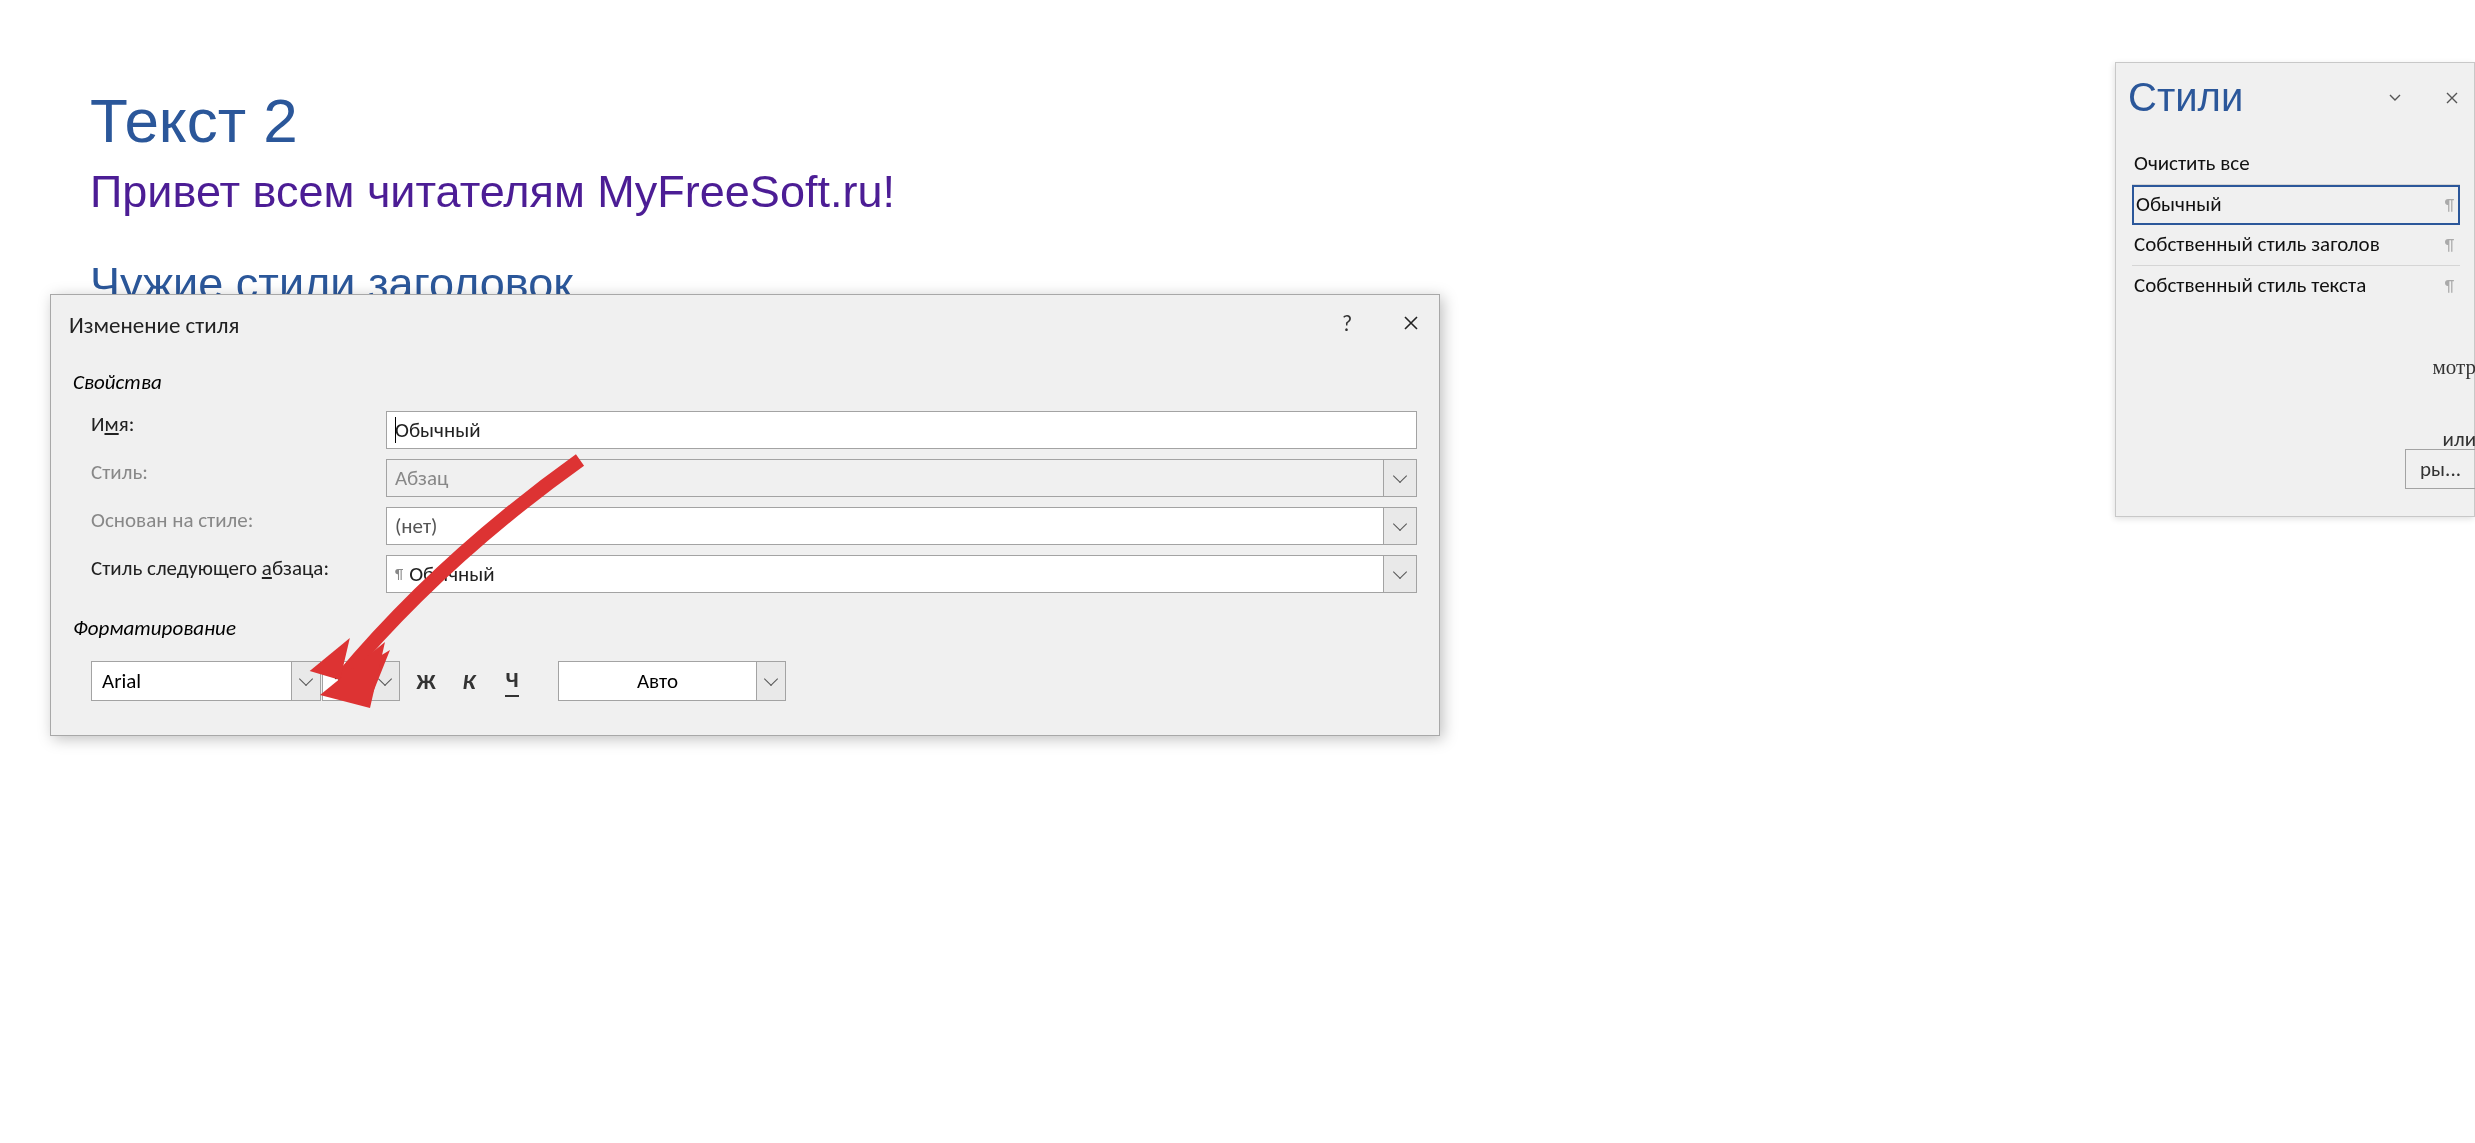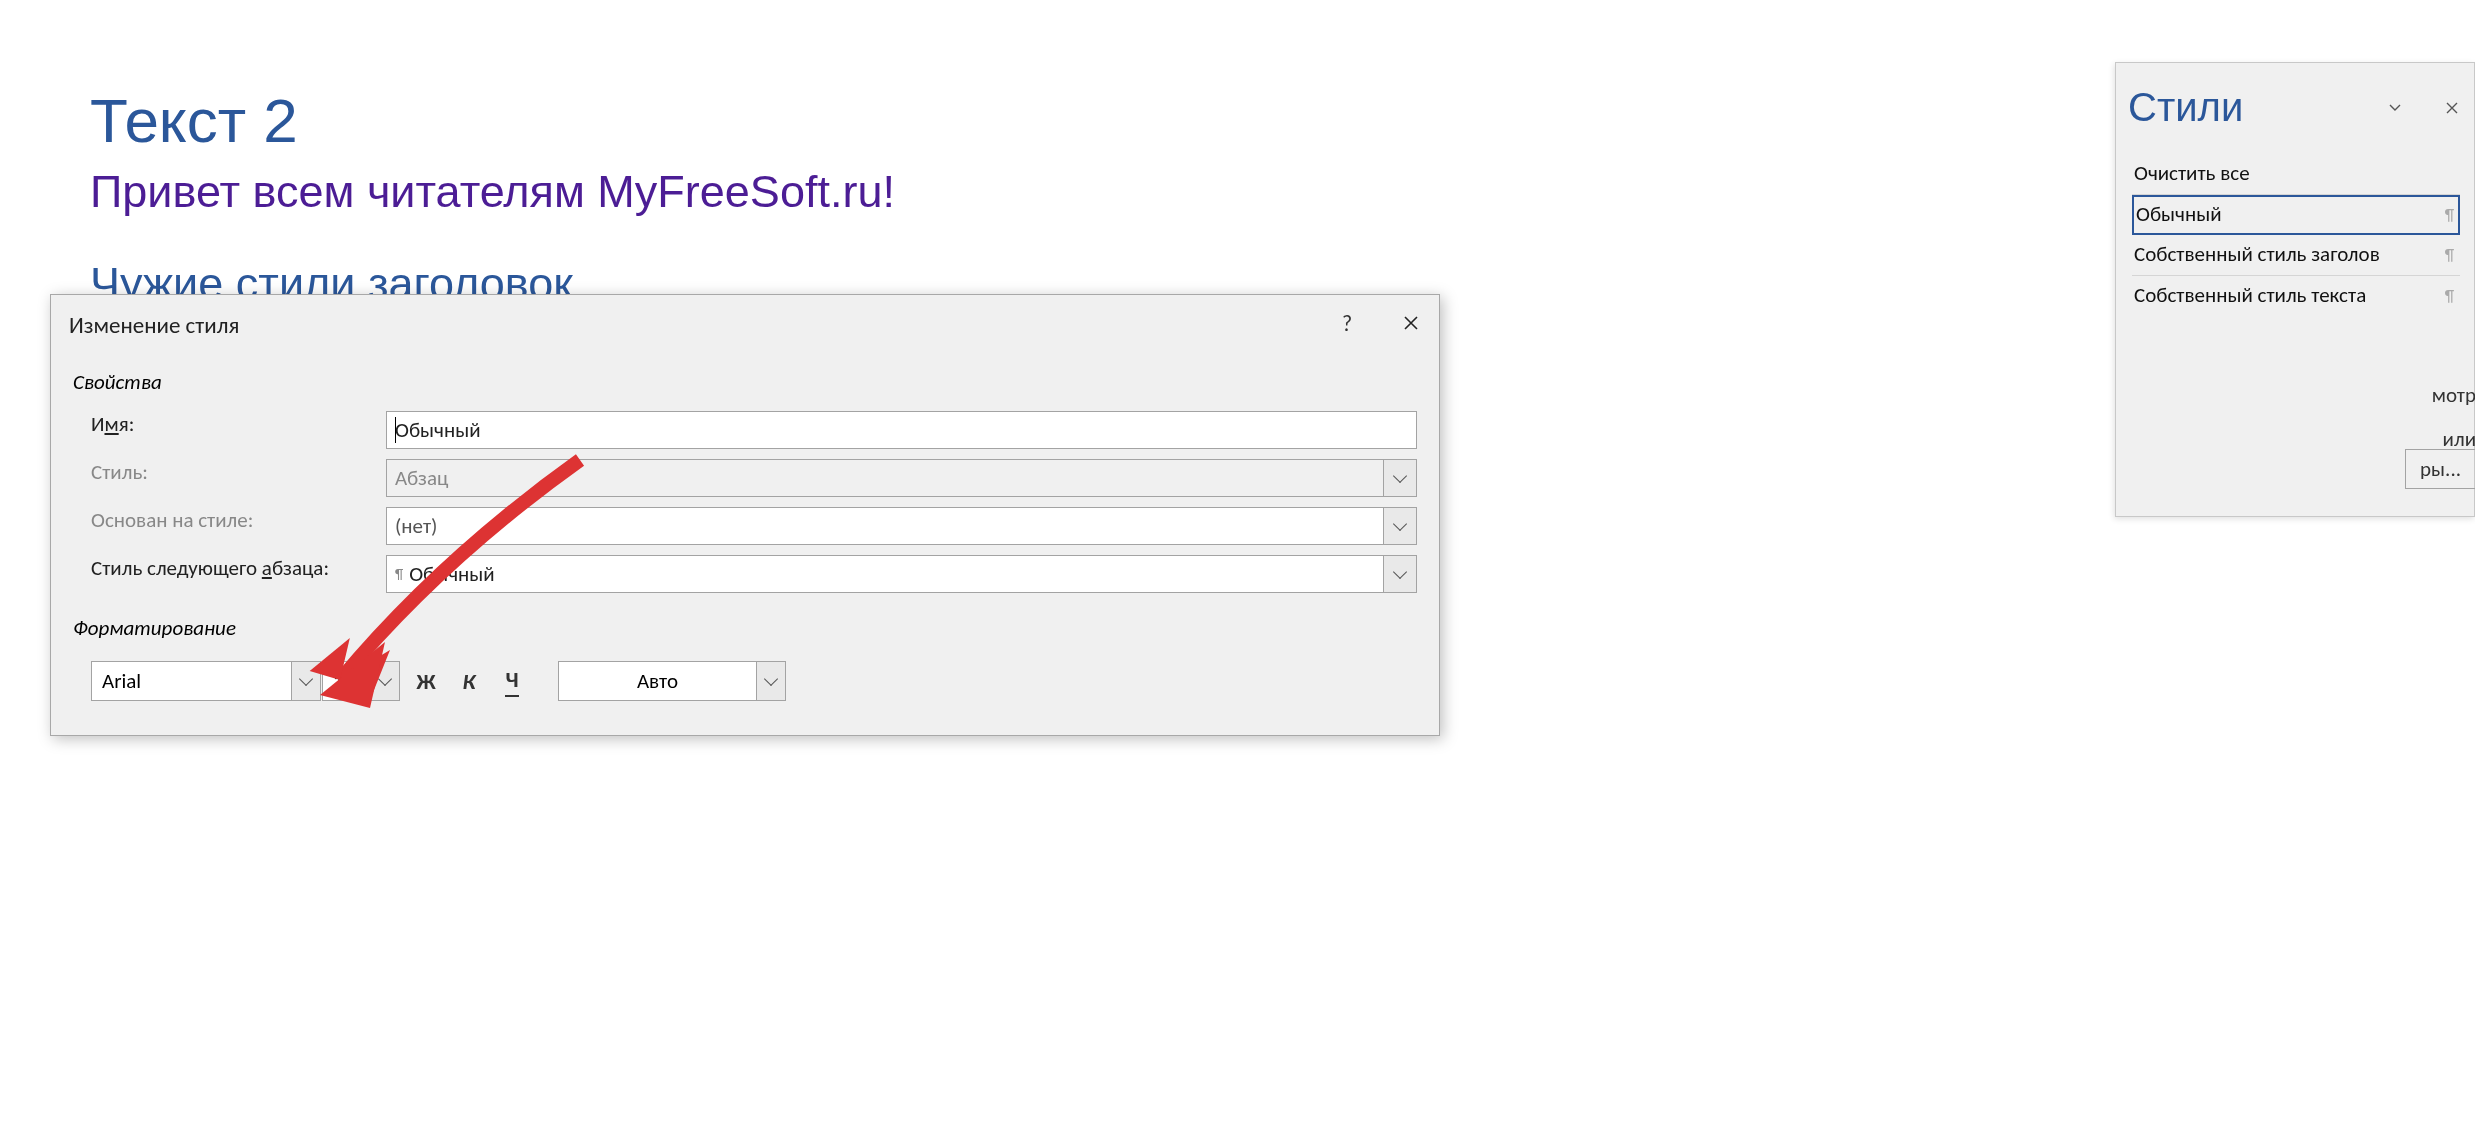--- a/index.html
+++ b/index.html
@@ -45,21 +45,21 @@
     height: 455px;
     background: #f0f0f0;
     border: 1px solid #c8c8c8;
     box-shadow: -1px 2px 6px rgba(0,0,0,0.12);
     padding: 6px 10px 0 12px;
   }
   .sp-header {
     display: flex;
     align-items: center;
     margin-bottom: 24px;
-    margin-top: 16px;
+    margin-top: 6px;
     gap: 21px;
   }
   .sp-title {
     flex: 1;
     color: #2b579a;
     font-family: "Calibri Light", "Segoe UI Light", sans-serif;
     font-size: 40px;
   }
   .sp-op {
     width: 24px; height: 24px;
@@ -79,21 +79,21 @@
   }
   .sp-item.selected {
     border: 2px solid #2b579a;
     padding: 4px 4px 6px 2px;
   }
   .para-mark { color:#aaa; font-size:16px; margin-left:4px;}
   .sp-extras {
     position:absolute; right:-2px;
     font-size:21px; color:#333;
   }
-  .sp-ex1 { top: 319px; }
+  .sp-ex1 { top: 292px; font-family: Liberation Serif, serif; }
   .sp-ex2 { top: 363px; text-align: center; }
   .sp-ex3 {
     top: 386px;
     border:1px solid #a3a3a3;
     padding: 6px 14px;
   }
 
   
   .dlg {
     position: absolute;

